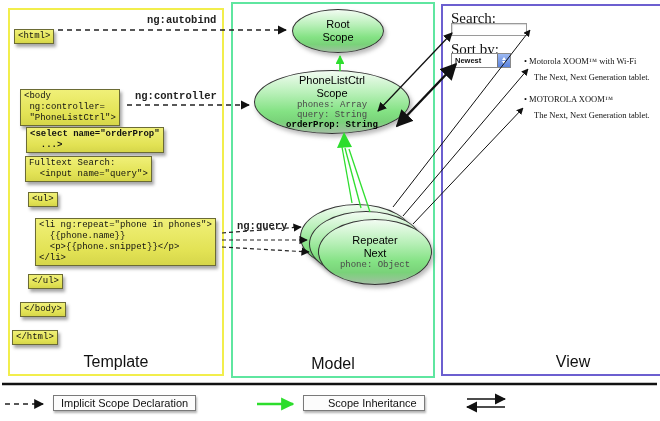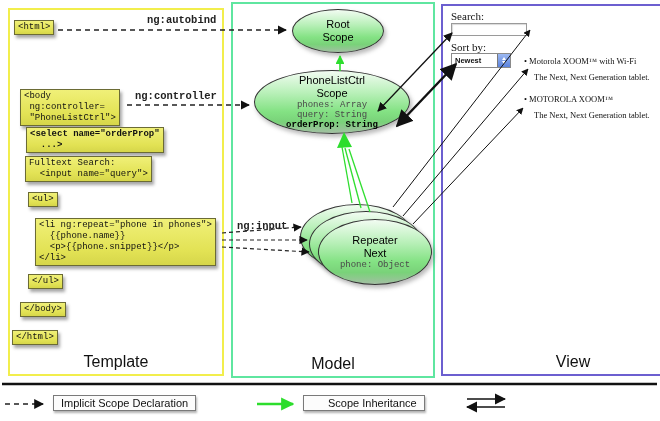--- a/index.html
+++ b/index.html
@@ -20,21 +20,21 @@
   .ellipse{position:absolute;border-radius:50%;border:1.6px solid #333;
            background:linear-gradient(180deg,#f2fcf2 0%,#b9f0b9 35%,#84e284 65%,#79d279 82%,#a3bfa3 100%);
            box-shadow:2px 3px 4px rgba(80,80,80,.4);
            display:flex;flex-direction:column;align-items:center;justify-content:center;}
   .ellipse .etitle{font-size:11px;line-height:13px;color:#000;text-align:center;white-space:pre;}
   .eprop{font-family:"Liberation Mono","DejaVu Sans Mono",monospace;font-size:9px;
          line-height:10px;color:#4a4a4a;white-space:pre;}
   .eprop.bold{font-weight:bold;color:#000;}
   
   .vlabel{position:absolute;font-family:"Liberation Serif","DejaVu Serif",serif;
-          font-size:11px;color:#111;}
+          font-size:15px;color:#111;}
   .vinput{position:absolute;width:70px;height:11px;border:1px solid #9a9a9a;
           background:#fff;box-shadow:inset 1px 1px 1px rgba(0,0,0,.15);font-size:8px;padding:0 2px;}
   .vselect{position:absolute;width:58px;height:13px;border:1px solid #8a8a8a;background:#fff;
            display:flex;align-items:center;font-family:"Liberation Sans",sans-serif;
            font-size:7.5px;font-weight:bold;color:#111;}
   .vselect .seltext{flex:1;padding-left:3px;}
   .stepper{width:12px;height:13px;background:linear-gradient(180deg,#9db9f2,#5a82dd);
            border-left:1px solid #7a7a7a;display:flex;flex-direction:column;
            align-items:center;justify-content:center;gap:1px;}
   .tri-up{width:0;height:0;border-left:2.5px solid transparent;border-right:2.5px solid transparent;
@@ -59,40 +59,40 @@
   <div class="panel" style="left:8px;top:8px;width:212px;height:364px;border:2px solid #f2ee4c;">
     <div class="panel-label">Template</div>
   </div>
   <div class="panel" style="left:231px;top:2px;width:200px;height:372px;border:2px solid #5fe6a0;">
     <div class="panel-label">Model</div>
   </div>
   <div class="panel" style="left:441px;top:4px;width:212px;height:368px;border:2px solid #6c5fd0;padding-left:48px;">
     <div class="panel-label">View</div>
   </div>
 
-  <div class="codebox" style="left:14px;top:20px;">&lt;html&gt;</div>
+  <div class="codebox" style="left:14px;top:29px;">&lt;html&gt;</div>
   <div class="codebox" style="left:20px;top:89px;">&lt;body
  ng:controller=
  "PhoneListCtrl"&gt;</div>
   <div class="codebox bold" style="left:26px;top:127px;">&lt;select name="orderProp"
   ...&gt;</div>
   <div class="codebox" style="left:25px;top:156px;">Fulltext Search:
   &lt;input name="query"&gt;</div>
   <div class="codebox" style="left:28px;top:192px;">&lt;ul&gt;</div>
   <div class="codebox" style="left:35px;top:218px;">&lt;li ng:repeat="phone in phones"&gt;
   {{phone.name}}
   &lt;p&gt;{{phone.snippet}}&lt;/p&gt;
 &lt;/li&gt;</div>
   <div class="codebox" style="left:28px;top:274px;">&lt;/ul&gt;</div>
   <div class="codebox" style="left:20px;top:302px;">&lt;/body&gt;</div>
   <div class="codebox" style="left:12px;top:330px;">&lt;/html&gt;</div>
 
   <div class="directive" style="left:147px;top:14px;">ng:autobind</div>
   <div class="directive" style="left:135px;top:90px;">ng:controller</div>
-  <div class="directive" style="left:237px;top:220px;">ng:input</div>
+  <div class="directive" style="left:237px;top:220px;">ng:query</div>
 
   <div class="ellipse" style="left:292px;top:9px;width:90px;height:42px;">
     <div class="etitle">Root
 Scope</div>
   </div>
 
   <div class="ellipse" style="left:254px;top:70px;width:154px;height:62px;">
     <div class="etitle">PhoneListCtrl
 Scope</div>
     <div class="eprop">phones: Array</div>

